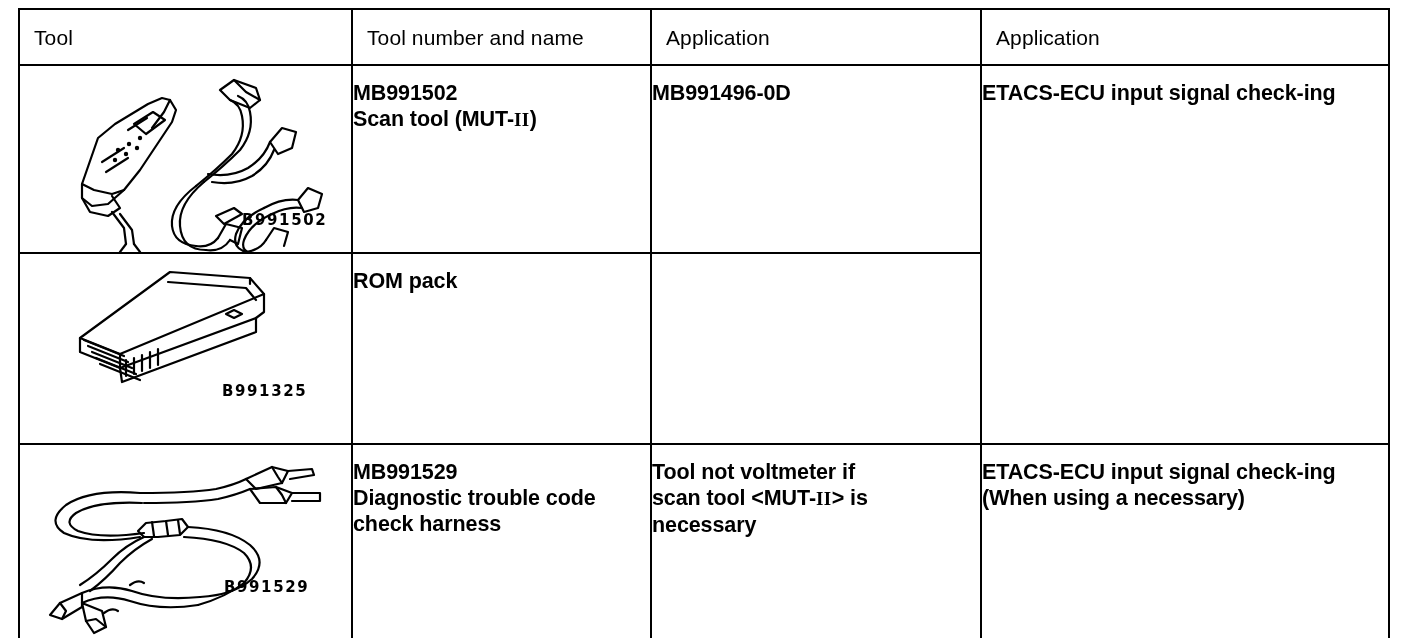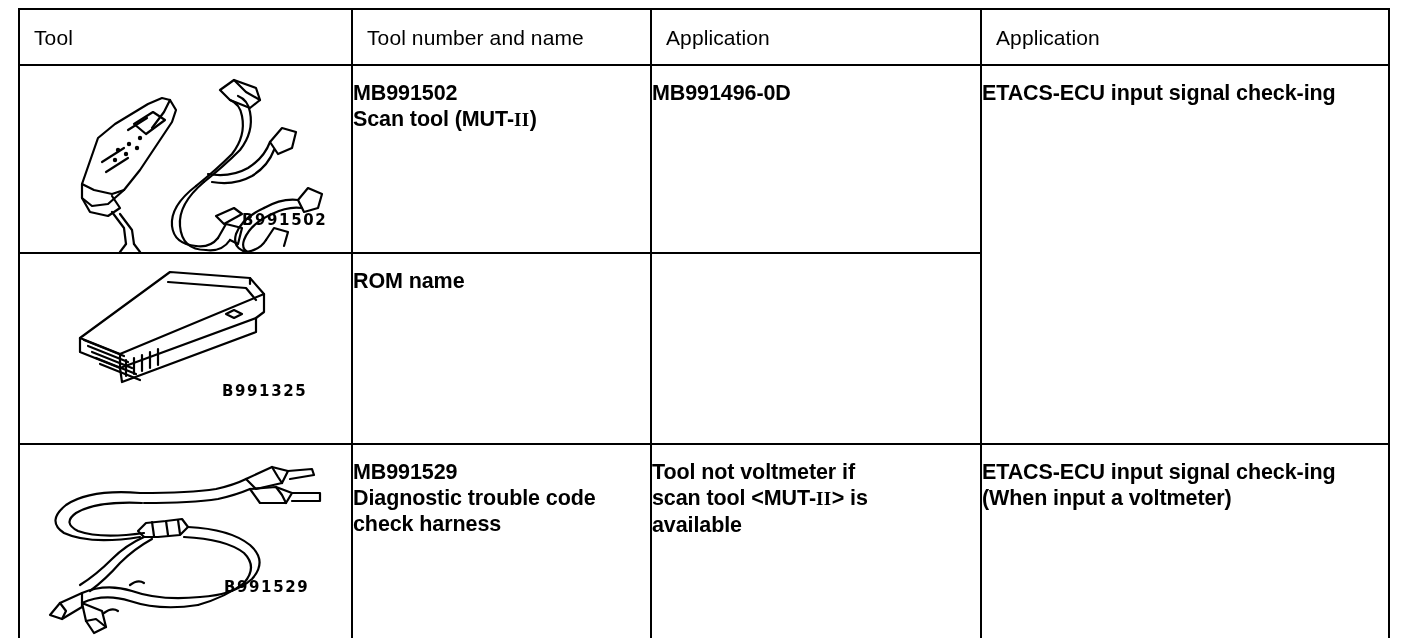--- a/index.html
+++ b/index.html
@@ -245,21 +245,21 @@
               <path d="M206 60 L214 56 L222 60 L214 64 Z"></path>
 
               <path d="M148 28 L226 34 L236 46"></path>
             </svg>
             <div class="part-no" style="left:202px; top:128px;">B991325</div>
           </div>
         </td>
 
         <td>
           <div class="cell-pad">
-            <div class="txt">ROM name</div>
+            <div class="txt">ROM pack</div>
           </div>
         </td>
 
         <td>
           <div class="cell-pad">
             <div class="txt"></div>
           </div>
         </td>
       </tr>
 
@@ -316,28 +316,28 @@
             <span class="gap"></span>
             <div class="txt">Diagnostic trouble code check harness</div>
           </div>
         </td>
 
         <td>
           <div class="cell-pad">
             <div class="txt">
               <span>Tool not voltmeter if</span><br>
               <span>scan tool &lt;MUT-</span><span class="roman">II</span><span>&gt; is</span><br>
-              <span>available</span>
+              <span>necessary</span>
             </div>
           </div>
         </td>
 
         <td>
           <div class="cell-pad">
-            <div class="txt">ETACS-ECU input signal check-ing (When input a voltmeter)</div>
+            <div class="txt">ETACS-ECU input signal check-ing (When using a necessary)</div>
           </div>
         </td>
       </tr>
 
     </tbody>
   </table>
 
 </div>
 
 </body></html>

